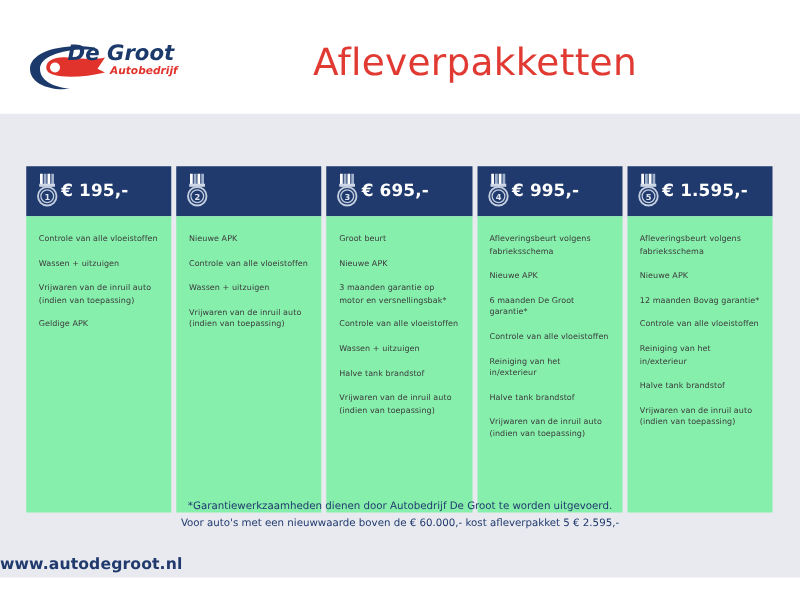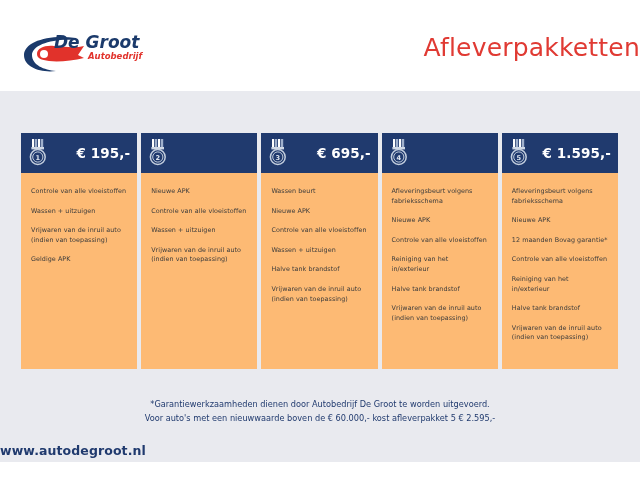--- a/index.html
+++ b/index.html
@@ -31,24 +31,24 @@
     position: absolute;
     left: 18px; top: 28px;
     width: 150px; height: 48px;
   }
   .logo svg { display: block; }
 
   .page-title {
     position: absolute;
     left: 0; top: 33px;
     width: 640px;
-    text-align: right;
+    text-align: center;
     padding-left: 120px;
     box-sizing: border-box;
-    font-size: 25px;
+    font-size: 30px;
     font-weight: 400;
     color: #e03a33;
     letter-spacing: 0.2px;
     font-family: "DejaVu Sans", sans-serif;
   }
 
   
   .panel {
     position: absolute;
     left: 0; top: 91px;
@@ -77,31 +77,31 @@
     padding: 0 7px 0 6px;
     box-sizing: border-box;
   }
   .medal {
     width: 22px; height: 30px;
     flex: 0 0 22px;
   }
   .medal svg { display: block; }
   .price {
     flex: 1;
-    text-align: right;
+    text-align: left;
     color: #ffffff;
     font-size: 13.5px;
     font-weight: bold;
     letter-spacing: 0.1px;
     font-family: "DejaVu Sans", sans-serif;
     white-space: nowrap;
   }
   .card-body {
-    background: #fdba74;
-    height: 196px;
+    background: #86efac;
+    height: 237px;
     padding: 14px 10px 6px 10px;
     box-sizing: border-box;
   }
   .feature {
     font-size: 6.4px;
     line-height: 1.5;
     color: #3b3b3b;
     margin-bottom: 10px;
     font-family: "DejaVu Sans", sans-serif;
     letter-spacing: 0.05px;
@@ -217,22 +217,23 @@
               <rect x="14" y="1" width="2.2" height="10" fill="#9fb0cc"></rect>
               <rect x="4.4" y="9" width="12.6" height="2.4" fill="#cfd8e6"></rect>
               <circle cx="10.8" cy="19" r="7.4" fill="none" stroke="#c3cede" stroke-width="1.5"></circle>
               <circle cx="10.8" cy="19" r="5.1" fill="none" stroke="#c3cede" stroke-width="1"></circle>
               <text x="10.8" y="21.8" text-anchor="middle" font-family="DejaVu Sans, sans-serif" font-size="6.6" font-weight="bold" fill="#dde4ee">3</text>
             </svg>
           </span>
           <span class="price">€ 695,-</span>
         </div>
         <div class="card-body">
-          <div class="feature">Wassen beurt</div>
+          <div class="feature">Groot beurt</div>
           <div class="feature">Nieuwe APK</div>
+          <div class="feature">3 maanden garantie op motor en versnellingsbak*</div>
           <div class="feature">Controle van alle vloeistoffen</div>
           <div class="feature">Wassen + uitzuigen</div>
           <div class="feature">Halve tank brandstof</div>
           <div class="feature">Vrijwaren van de inruil auto (indien van toepassing)</div>
         </div>
       </div>
 
       <div class="card">
         <div class="card-head">
           <span class="medal">
@@ -240,24 +241,26 @@
               <rect x="5" y="1" width="2.2" height="10" fill="#ffffff"></rect>
               <rect x="8" y="1" width="2.2" height="10" fill="#9fb0cc"></rect>
               <rect x="11" y="1" width="2.2" height="10" fill="#ffffff"></rect>
               <rect x="14" y="1" width="2.2" height="10" fill="#9fb0cc"></rect>
               <rect x="4.4" y="9" width="12.6" height="2.4" fill="#cfd8e6"></rect>
               <circle cx="10.8" cy="19" r="7.4" fill="none" stroke="#c3cede" stroke-width="1.5"></circle>
               <circle cx="10.8" cy="19" r="5.1" fill="none" stroke="#c3cede" stroke-width="1"></circle>
               <text x="10.8" y="21.8" text-anchor="middle" font-family="DejaVu Sans, sans-serif" font-size="6.6" font-weight="bold" fill="#dde4ee">4</text>
             </svg>
           </span>
+          <span class="price">€ 995,-</span>
         </div>
         <div class="card-body">
           <div class="feature">Afleveringsbeurt volgens fabrieksschema</div>
           <div class="feature">Nieuwe APK</div>
+          <div class="feature">6 maanden De Groot garantie*</div>
           <div class="feature">Controle van alle vloeistoffen</div>
           <div class="feature">Reiniging van het in/exterieur</div>
           <div class="feature">Halve tank brandstof</div>
           <div class="feature">Vrijwaren van de inruil auto (indien van toepassing)</div>
         </div>
       </div>
 
       <div class="card">
         <div class="card-head">
           <span class="medal">

